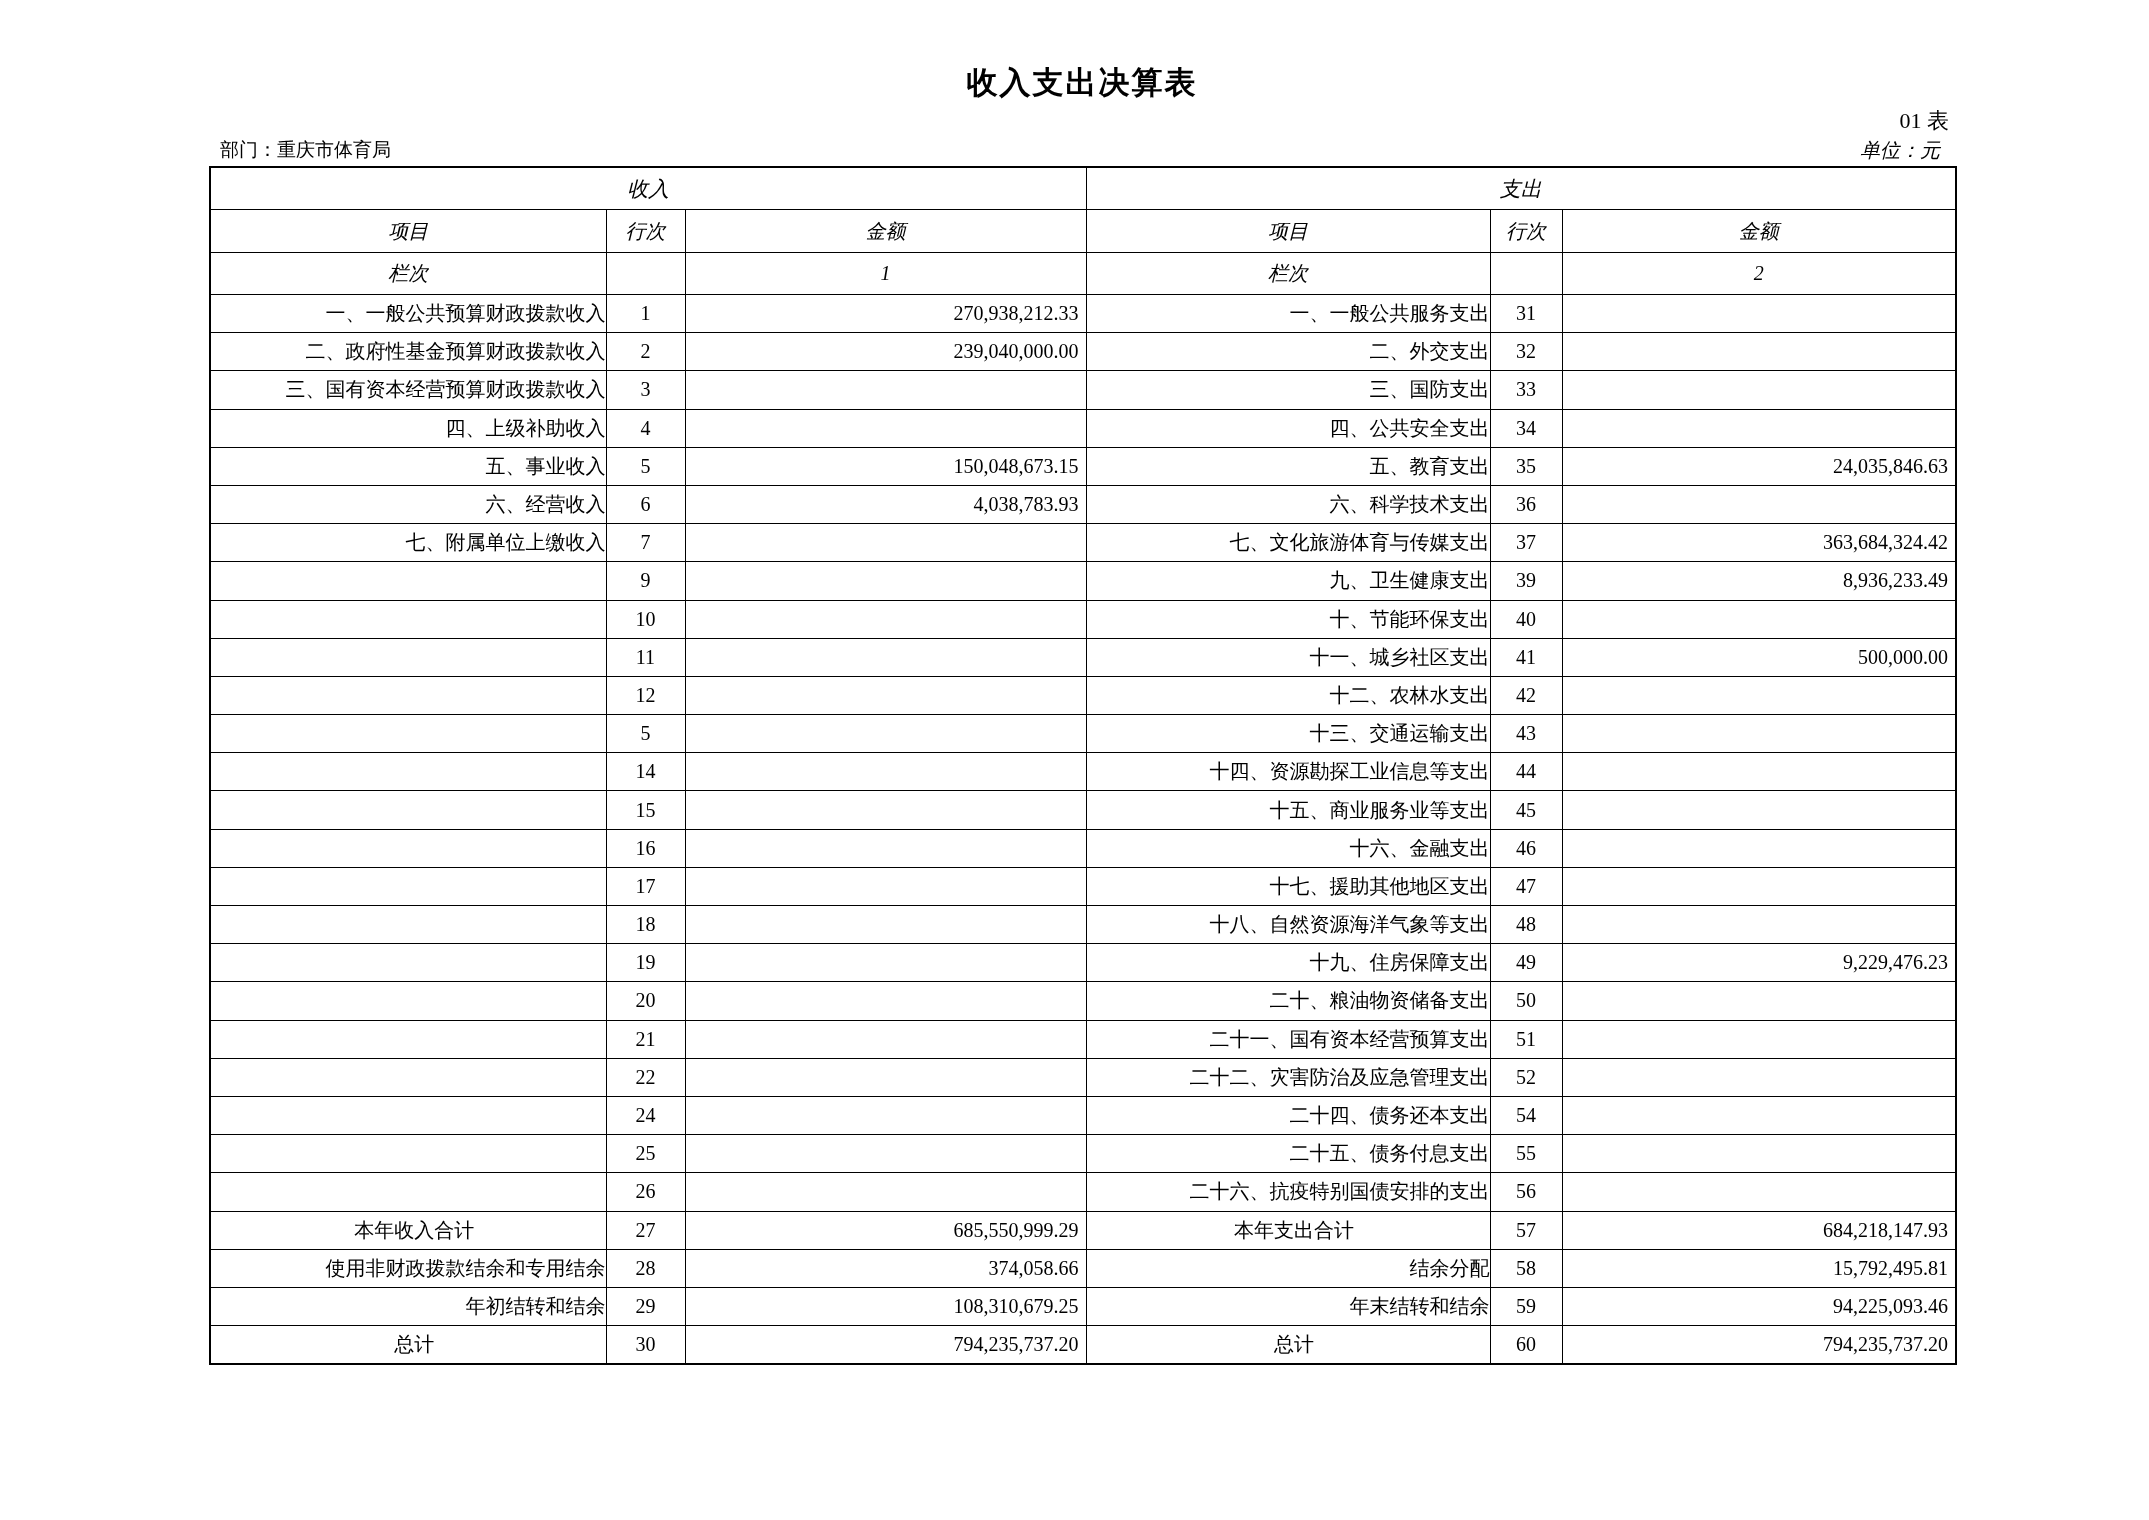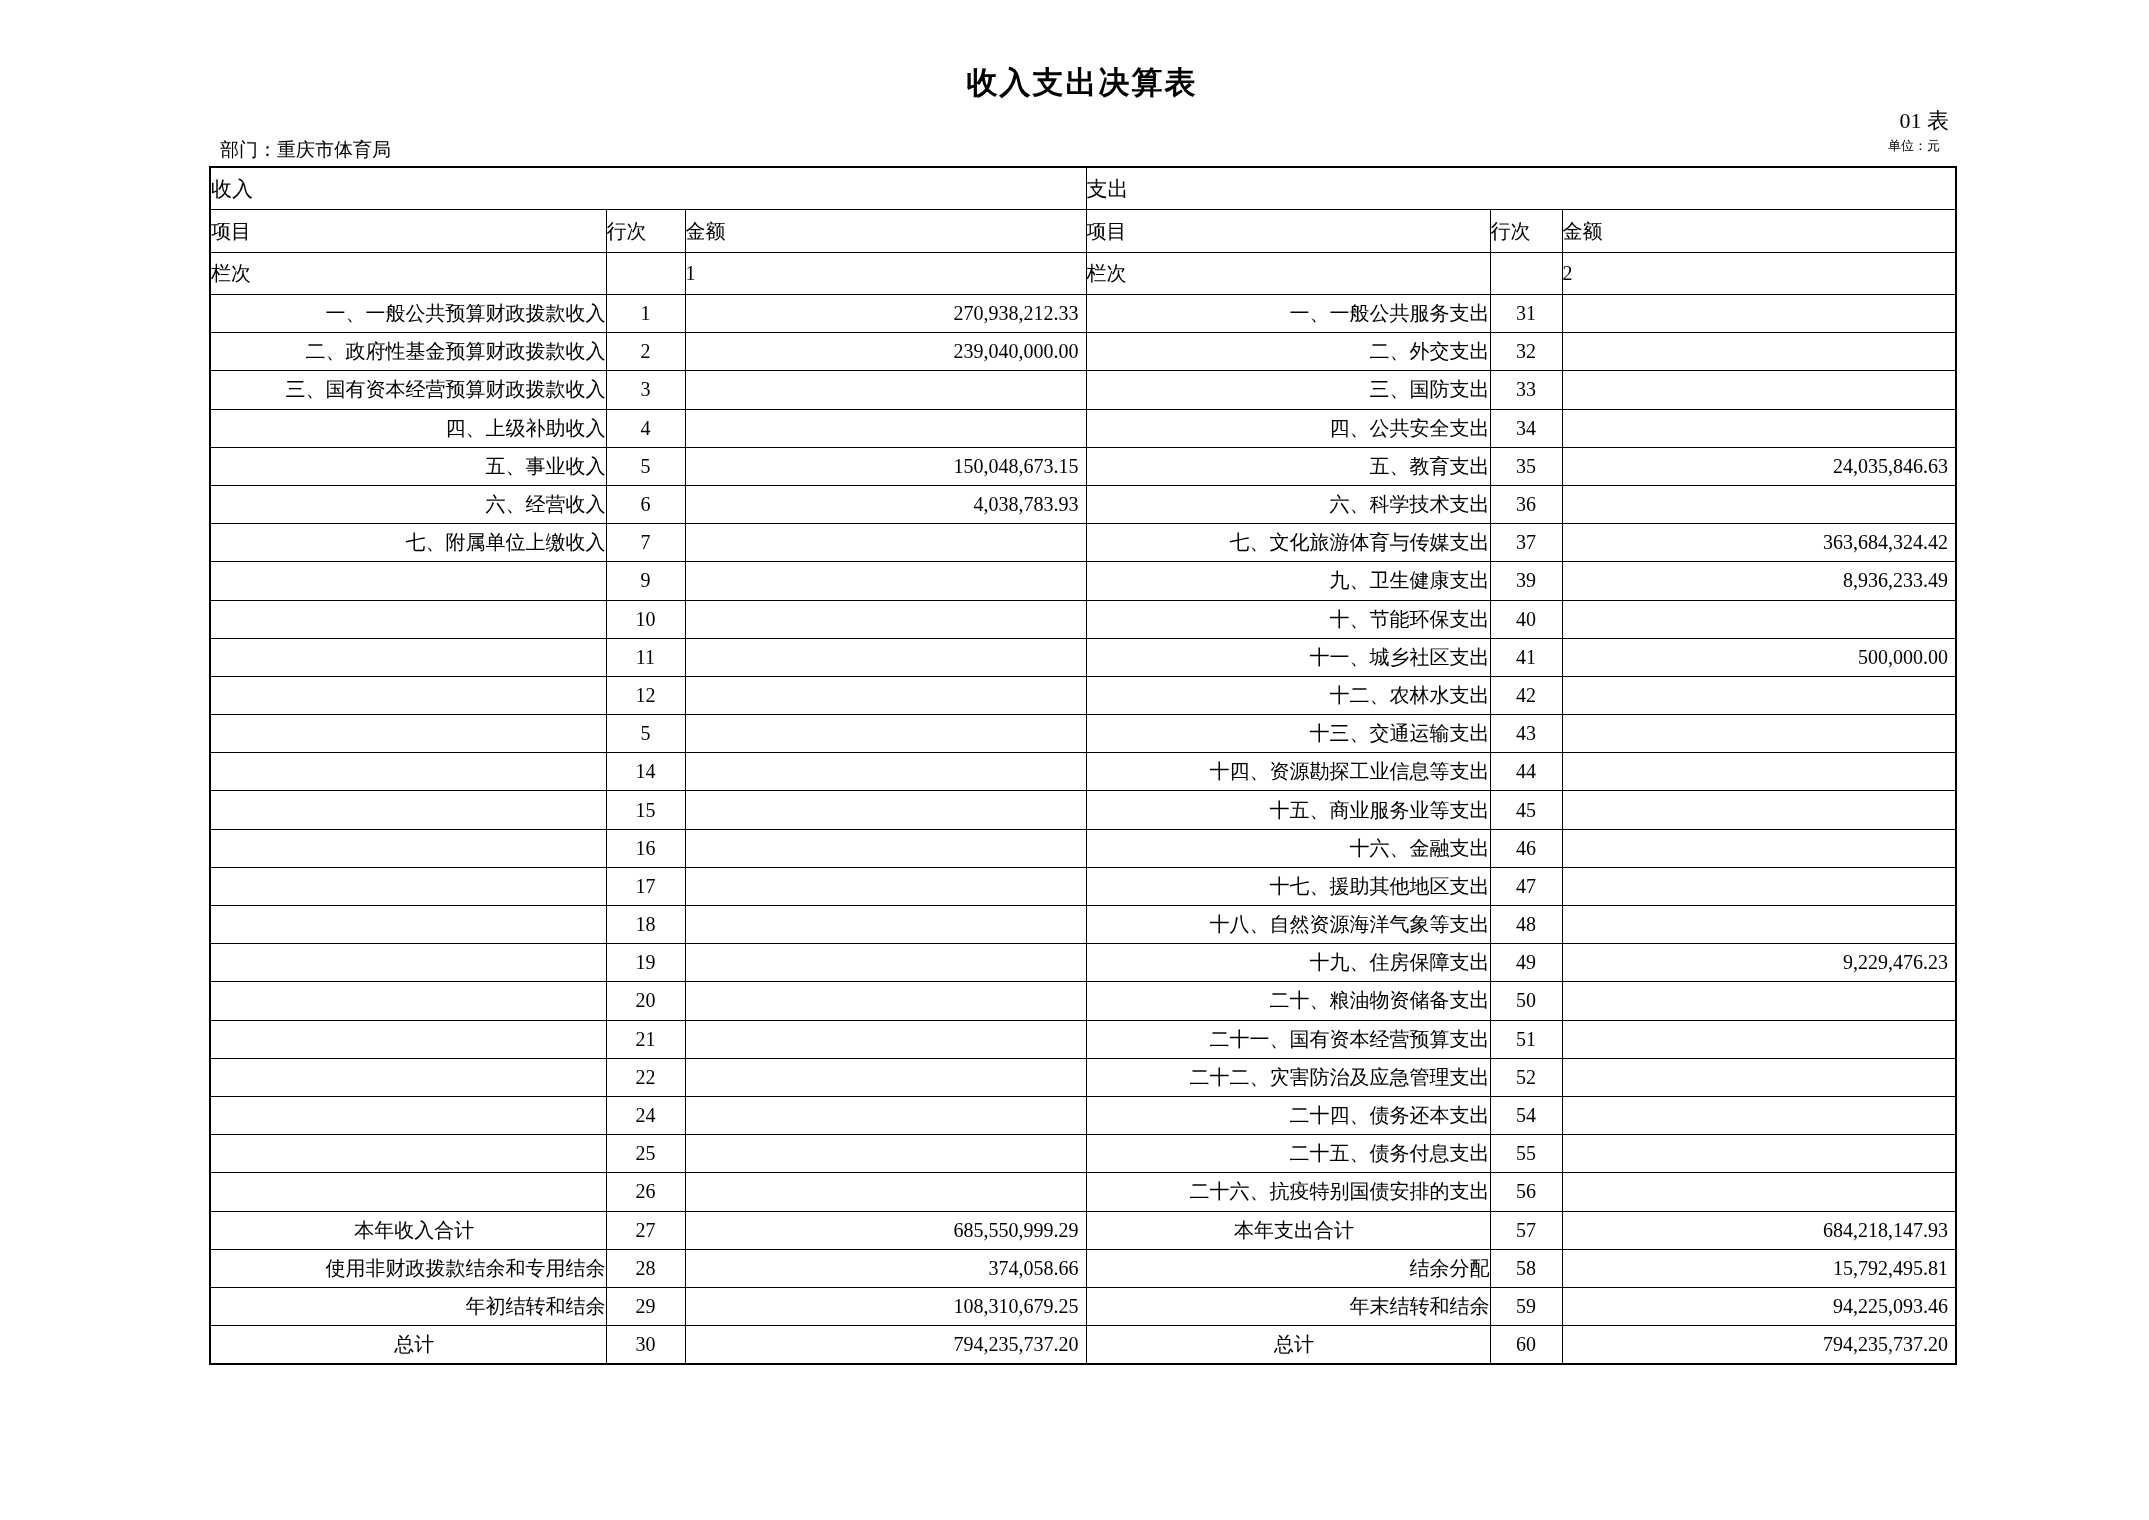--- a/index.html
+++ b/index.html
@@ -20,40 +20,41 @@
   .table-no {
     position: absolute; top: 106px; right: 200px;
     font-size: 22px;
   }
   .dept {
     position: absolute; top: 137px; left: 220px;
     font-size: 19px;
   }
   .unit {
     position: absolute; top: 137px; right: 209px;
-    font-size: 13px;
+    font-size: 20px;
+    font-style: italic;
   }
 
   table.main {
     position: absolute; top: 166px; left: 209px;
     width: 1746px;
     border-collapse: collapse;
     table-layout: fixed;
     border: 2px solid #000;
   }
   th, td {
     border: 1px solid #000;
     font-weight: normal;
     font-size: 20px;
     padding: 0;
     overflow: hidden;
     white-space: nowrap;
     vertical-align: middle;
   }
-  thead th { text-align: left; }
+  thead th { text-align: center; font-style: italic; }
   .hrow1 th { height: 41px; font-size: 21px; }
   .hrow2 th { height: 42px; }
   .hrow3 th { height: 41px; }
   tbody td { height: 37.2px; }
   td.item { text-align: right; padding-left: 10px; }
   td.item.center { text-align: center; padding-left: 12px; }
   td.line-no { text-align: center; }
   td.amount { text-align: right; padding-right: 7px; }
 </style>
 </head>

